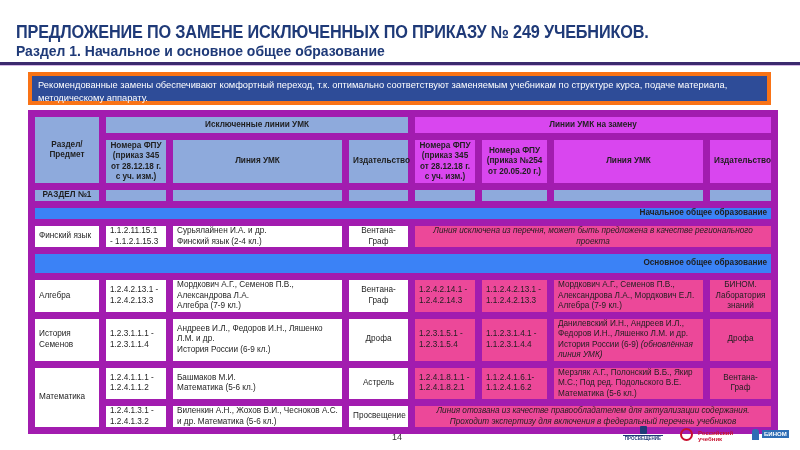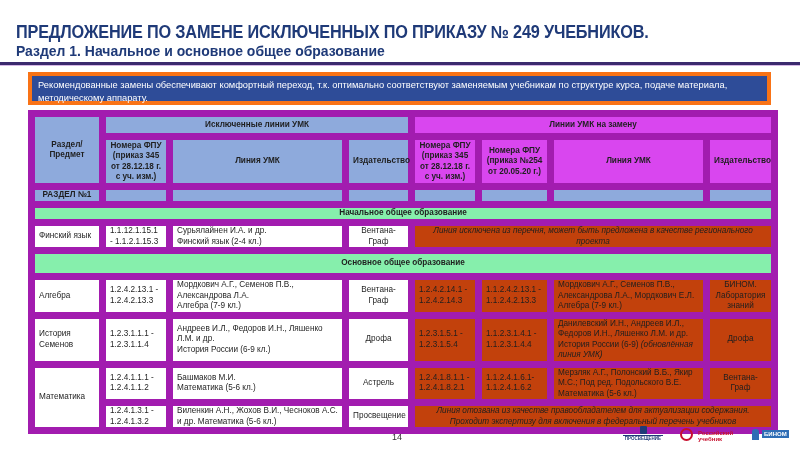--- a/index.html
+++ b/index.html
@@ -7,23 +7,23 @@
   body { font-family: "Liberation Sans", sans-serif; position: relative; color: #1f1f1f; }
   .title1 { position: absolute; left: 16px; top: 22px; font-size: 17.5px; font-weight: bold; color: #1f3a78; letter-spacing: -0.2px; transform: scaleX(0.93); transform-origin: left; white-space: nowrap; }
   .title2 { position: absolute; left: 16px; top: 42px; font-size: 15px; font-weight: bold; color: #1f3a78; transform: scaleX(0.93); transform-origin: left; white-space: nowrap; }
   .rule { position: absolute; left: 0; top: 62px; width: 800px; height: 3px; background: #3b2a6e; }
   .rule2 { position: absolute; left: 0; top: 65px; width: 800px; height: 1px; background: #d7b7e6; }
   .banner { position: absolute; left: 28px; top: 72px; width: 743px; height: 33px; background: #2e4c98; color: #fff; font-size: 9.3px; line-height: 13px; padding: 3px 6px; border: 4px solid #f97316; }
   table { position: absolute; left: 28px; top: 110px; width: 743px; border-collapse: collapse; table-layout: fixed; font-size: 8.2px; line-height: 10.5px; }
   td { border: 7px solid #a21caf; padding: 0 4px; vertical-align: middle; }
   .hb { background: #8eaadc; font-weight: bold; text-align: center; }
   .hg { background: #d946ef; font-weight: bold; text-align: center; }
-  .sec { background: #86efac; font-weight: bold; text-align: center; }
+  .sec { background: #3b82f6; font-weight: bold; text-align: right; }
   .w { background: #ffffff; }
-  .g { background: #c2410c; }
+  .g { background: #ec4899; }
   .c { text-align: center; margin-left: 48px; }
   .it { font-style: italic; text-align: center; }
   .page-num { position: absolute; left: 392px; top: 432px; font-size: 9px; color: #333; text-align: right; }
   .logos { position: absolute; left: 620px; top: 424px; width: 180px; height: 22px; }
   .logo { position: absolute; font-size: 5px; font-weight: bold; color: #1f3a78; }
 </style>
 </head>
 <body>
 
 <div class="title1">ПРЕДЛОЖЕНИЕ ПО ЗАМЕНЕ ИСКЛЮЧЕННЫХ ПО ПРИКАЗУ № 249 УЧЕБНИКОВ.</div>
@@ -67,21 +67,21 @@
         <td class="hb"></td>
         <td class="hb"></td>
         <td class="hb"></td>
         <td class="hb"></td>
   </tr>
   <tr style="height:18px">
     <td class="sec" colspan="8">Начальное общее образование</td>
   </tr>
   <tr style="height:19px">
     <td class="w">Финский язык</td>
-    <td class="w">1.1.12.1.15.1 - 1.1.2.1.15.3</td>
+    <td class="w">1.1.2.11.15.1 - 1.1.2.1.15.3</td>
     <td class="w">
           <div>Сурьялайнен И.А. и др.</div>
           <div>Финский язык (2-4 кл.)</div>
         </td>
     <td class="w c">Вентана-Граф</td>
     <td class="g it" colspan="4">Линия исключена из перечня, может быть предложена в качестве регионального проекта</td>
   </tr>
   <tr style="height:26px">
     <td class="sec" colspan="8">Основное общее образование</td>
   </tr>

